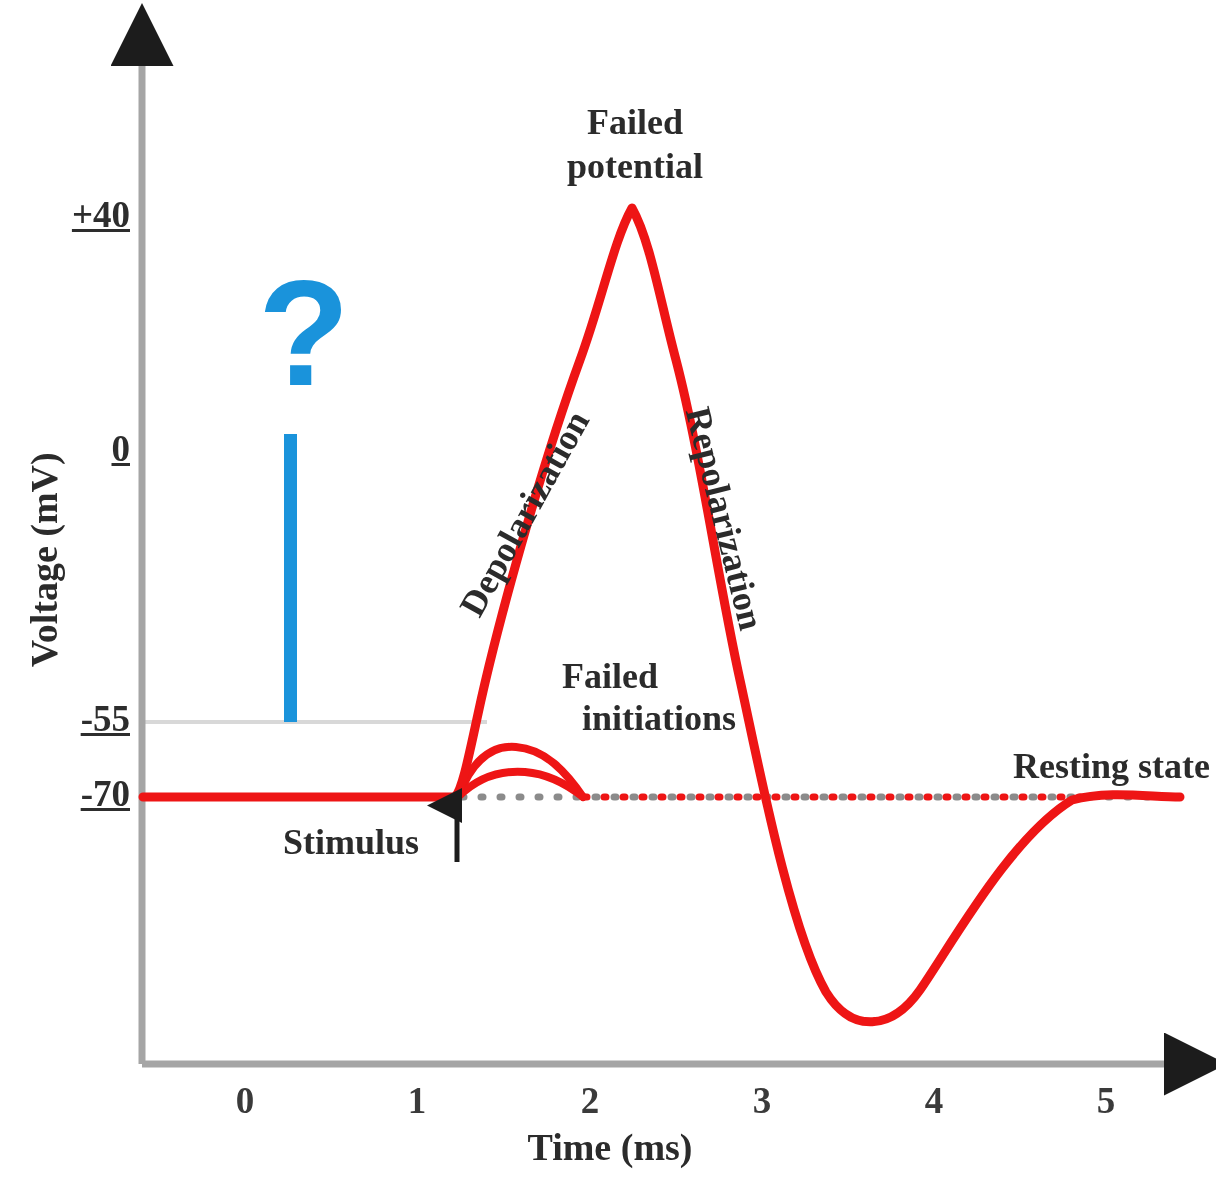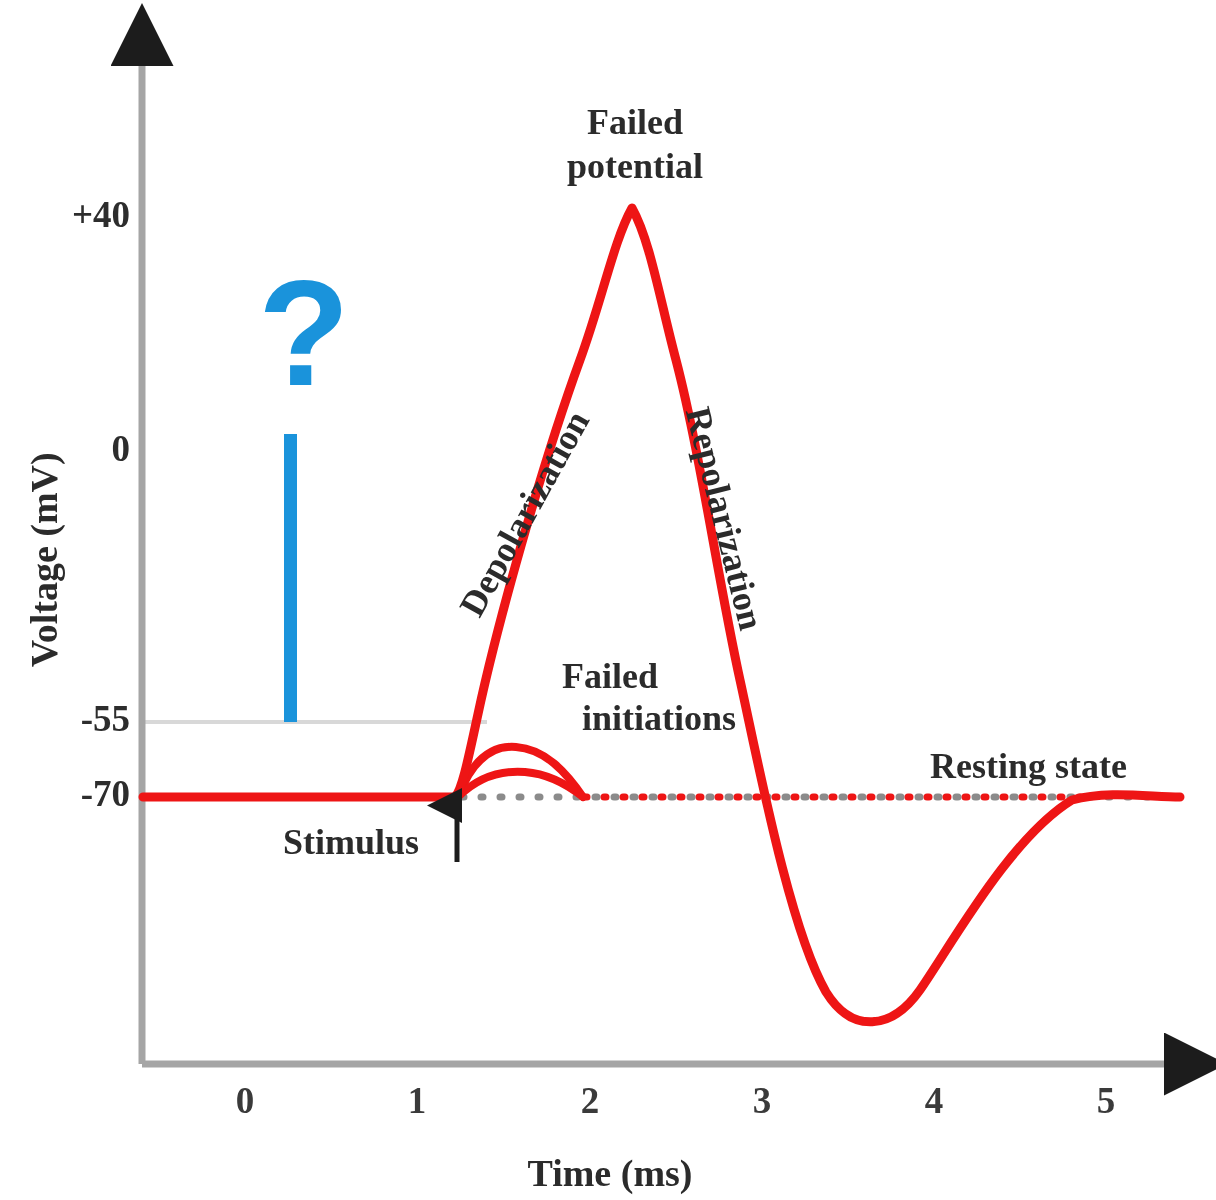--- a/index.html
+++ b/index.html
@@ -34,20 +34,21 @@
   }
   .tick-label {
     font-size: 37px;
     color: #3a3a3a;
     text-align: center;
   }
   .ytick {
     font-size: 37px;
     color: #2d2d2d;
     text-align: right;
+    text-decoration: underline;
   }
   .axis-title {
     font-size: 38px;
   }
   .curve-label {
     font-size: 36px;
     text-align: center;
   }
   .rot-90 {
     transform: rotate(-90deg);
@@ -118,33 +119,33 @@
 
   <div class="lbl axis-title rot-90" style="left:-100px; top:540px; width:290px; text-align:center;">Voltage (mV)</div>
 
   <div class="lbl tick-label" style="left:205px; top:1082px; width:80px;">0</div>
   <div class="lbl tick-label" style="left:377px; top:1082px; width:80px;">1</div>
   <div class="lbl tick-label" style="left:550px; top:1082px; width:80px;">2</div>
   <div class="lbl tick-label" style="left:722px; top:1082px; width:80px;">3</div>
   <div class="lbl tick-label" style="left:894px; top:1082px; width:80px;">4</div>
   <div class="lbl tick-label" style="left:1066px; top:1082px; width:80px;">5</div>
 
-  <div class="lbl axis-title" style="left:490px; top:1128px; width:240px; text-align:center;margin-top:26px;">Time (ms)</div>
+  <div class="lbl axis-title" style="left:490px; top:1128px; width:240px; text-align:center;">Time (ms)</div>
 
   <div class="lbl curve-label" style="left:510px; top:104px; width:250px;">Failed</div>
   <div class="lbl curve-label" style="left:510px; top:148px; width:250px;">potential</div>
 
   <div class="lbl curve-label rot-depol" style="left:385px; top:495px; width:280px;">Depolarization</div>
 
   <div class="lbl curve-label rot-repol" style="left:584px; top:500px; width:280px;">Repolarization</div>
 
   <div class="lbl curve-label" style="left:500px; top:658px; width:220px;">Failed</div>
   <div class="lbl curve-label" style="left:496px; top:700px; width:240px;text-align:right;">initiations</div>
 
   <div class="lbl curve-label" style="left:283px; top:824px; width:180px; text-align:left;">Stimulus</div>
 
 
-  <div class="lbl curve-label" style="left:930px; top:748px; width:280px; text-align:left;">Resting state</div>
+  <div class="lbl curve-label" style="left:930px; top:748px; width:280px; text-align:right;">Resting state</div>
 
   <div class="qmark" style="left:258px; top:258px; color:#1a93db;">?</div>
   <div style="position:absolute; left:284px; top:434px; width:13px; height:288px; background:#1a93db;"></div>
 
 </div>
 
 </body></html>

